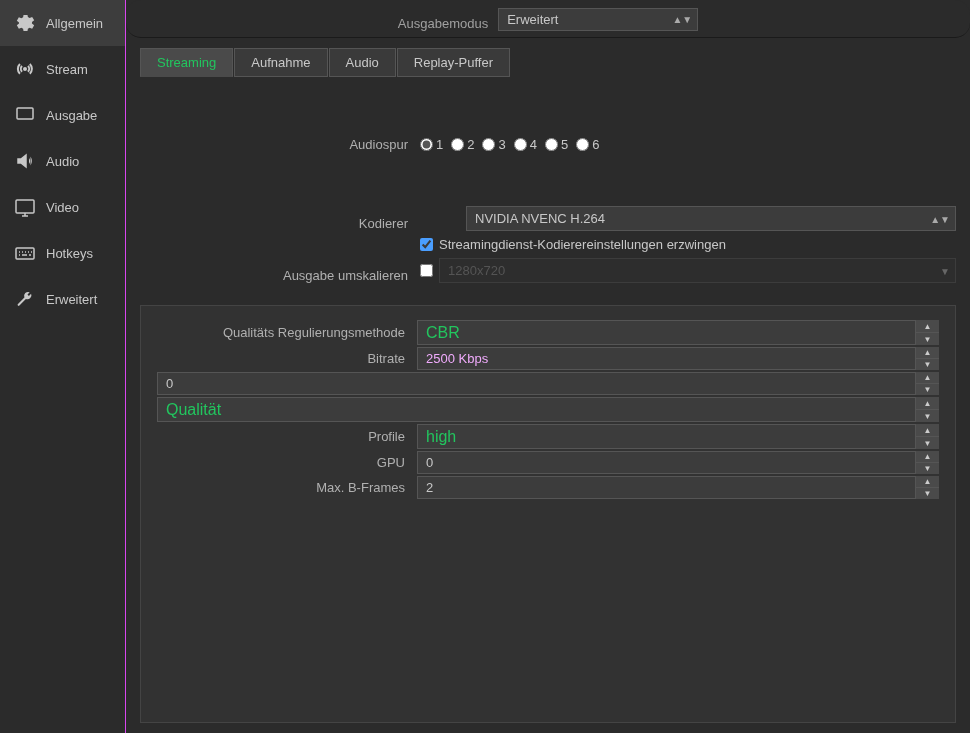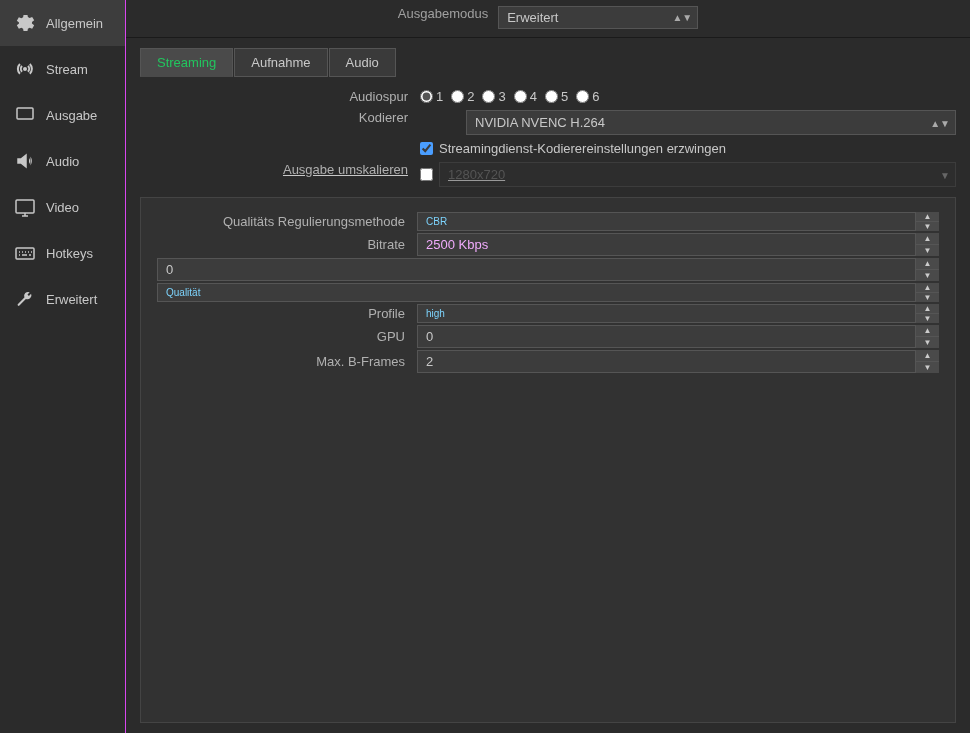--- a/index.html
+++ b/index.html
@@ -57,27 +57,28 @@
     .main-content {
       flex: 1;
       display: flex;
       flex-direction: column;
       background: #2b2b2b;
     }
 
     
     .top-bar {
       display: flex;
-      align-items: flex-start;
+      align-items: flex-end;
       justify-content: center;
       padding: 6px 12px;
       background: #2b2b2b;
       border-bottom: 1px solid #1a1a1a;
       gap: 10px;
       height: 38px;
+      border-radius: 15px;
     }
     .top-bar-label {
       color: #a0a0a0;
       font-size: 13px;
     }
     .select-wrapper {
       position: relative;
       display: inline-flex;
       align-items: center;
     }
@@ -121,22 +122,23 @@
       border: 1px solid #555;
       font-size: 13px;
     }
     .tab.active {
       background: #4a4a4a;
       border-bottom-color: #4a4a4a;
       color: #22c55e;
     }
     .form-row {
       display: flex;
-      align-items: flex-start;
+      align-items: flex-end;
       margin-bottom: 6px;
+      margin-top: 48px;
     }
     .form-label {
       text-align: right;
       padding-right: 12px;
       color: #b0b0b0;
       min-width: 280px;
       flex-shrink: 0;
     }
     .form-control {
       flex: 1;
@@ -197,23 +199,22 @@
       margin-bottom: 6px;
     }
     .checkbox-row input[type="checkbox"] {
       accent-color: #4a9eff;
       cursor: pointer;
     }
 
     
     .ausgabe-row {
       display: flex;
-      align-items: flex-start;
-      margin-bottom: 6px;
-      text-decoration: underline;
+      align-items: flex-end;
+      margin-bottom: 18px;
     }
     .ausgabe-label {
       text-align: right;
       padding-right: 12px;
       color: #b0b0b0;
       min-width: 280px;
       flex-shrink: 0;
     }
     .ausgabe-controls {
       display: flex;
@@ -261,24 +262,24 @@
       flex: 1;
       background: #3c3c3c;
       color: #c8c8c8;
       border: 1px solid #555;
       padding: 3px 28px 3px 8px;
       font-size: 13px;
     }
     .spinbox-control select {
       flex: 1;
       background: #3c3c3c;
-      color: #7dd3fc;
+      color: #22c55e;
       border: 1px solid #555;
       padding: 3px 28px 3px 8px;
-      font-size: 10px;
+      font-size: 16px;
       appearance: none;
       cursor: pointer;
     }
     .spin-arrows {
       position: absolute;
       right: 0;
       top: 0;
       bottom: 0;
       width: 24px;
       display: flex;
@@ -414,20 +415,21 @@
         <span class="select-arrow">▲▼</span>
       </div>
     </div>
 
     <div class="content-area">
 
       <div class="tabs">
         <div class="tab active">Streaming</div>
         <div class="tab">Aufnahme</div>
         <div class="tab">Audio</div>
+        <div class="tab">Replay-Puffer</div>
       </div>
 
       <div class="form-row">
         <div class="form-label">Audiospur</div>
         <div class="form-control">
           <div class="audio-tracks">
             <div class="track-item">
               <input type="radio" name="audiospur" checked="" style="">
               <span>1</span>
             </div>

